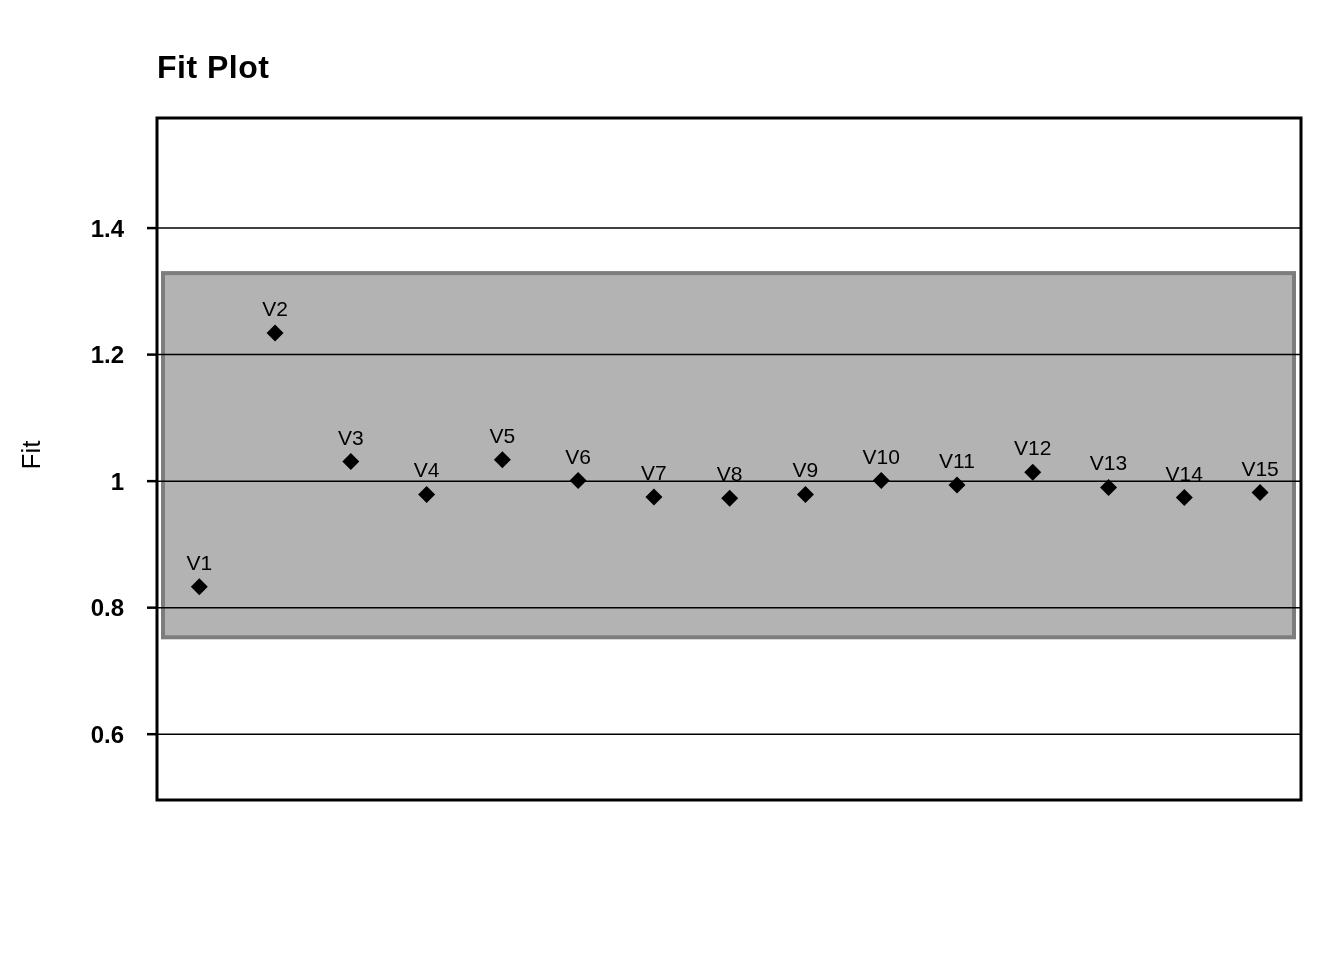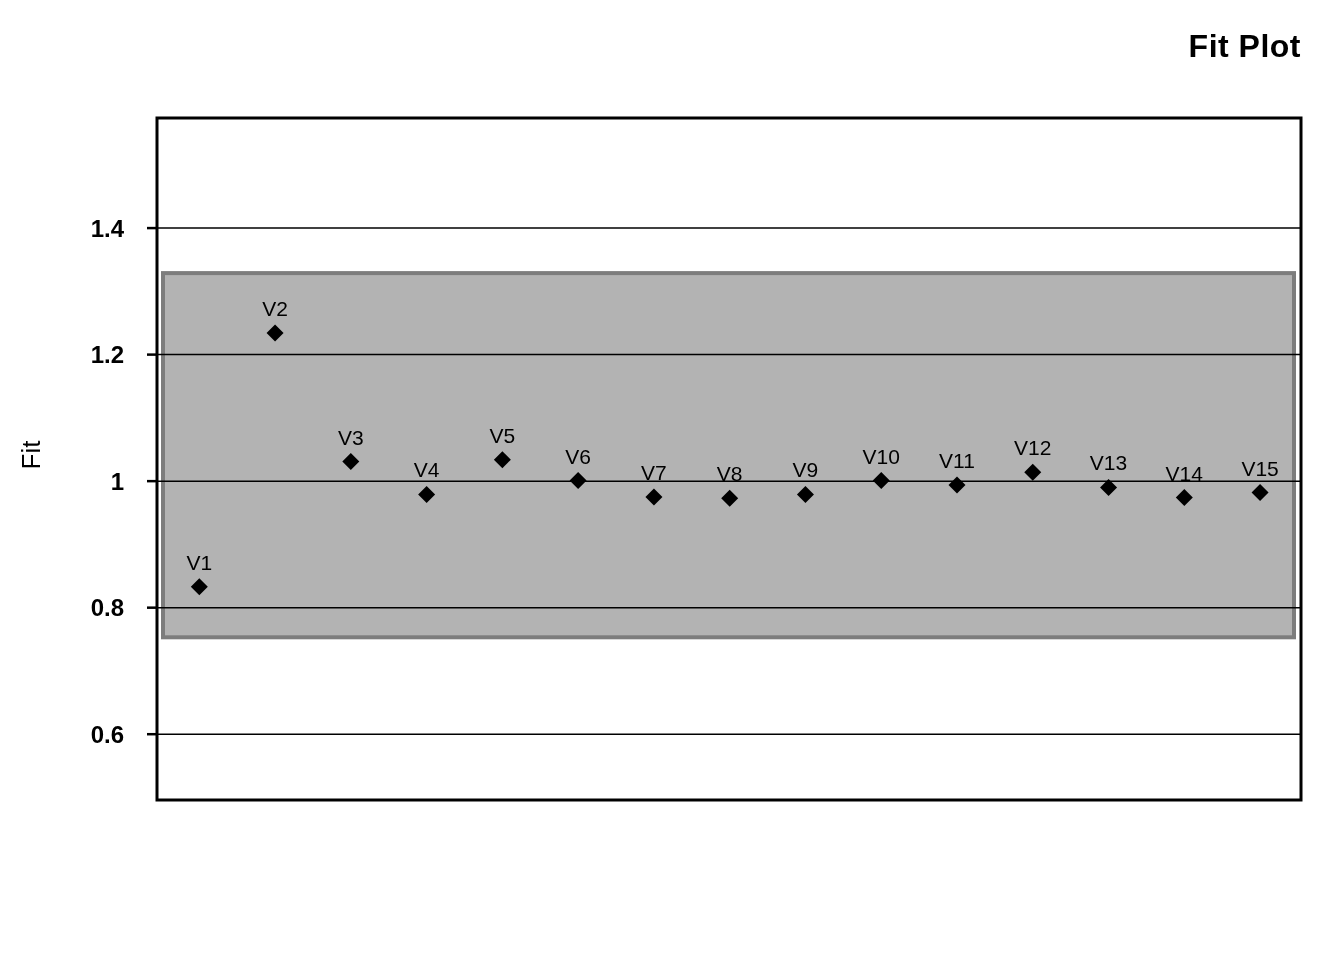--- a/index.html
+++ b/index.html
@@ -11,23 +11,23 @@
   .canvas {
     position: relative;
     width: 1344px;
     height: 960px;
     background: #ffffff;
     overflow: hidden;
   }
   .chart-title {
     position: absolute;
     left: 157px;
-    top: 28px;
+    top: 49px;
     width: 1144px;
-    text-align: right;
+    text-align: left;
     font-size: 32px;
     font-weight: bold;
     color: #000000;
     letter-spacing: 0.5px;
   }
   .y-axis-label {
     position: absolute;
     left: 31px;
     top: 455px;
     transform: translate(-50%, -50%) rotate(-90deg);

